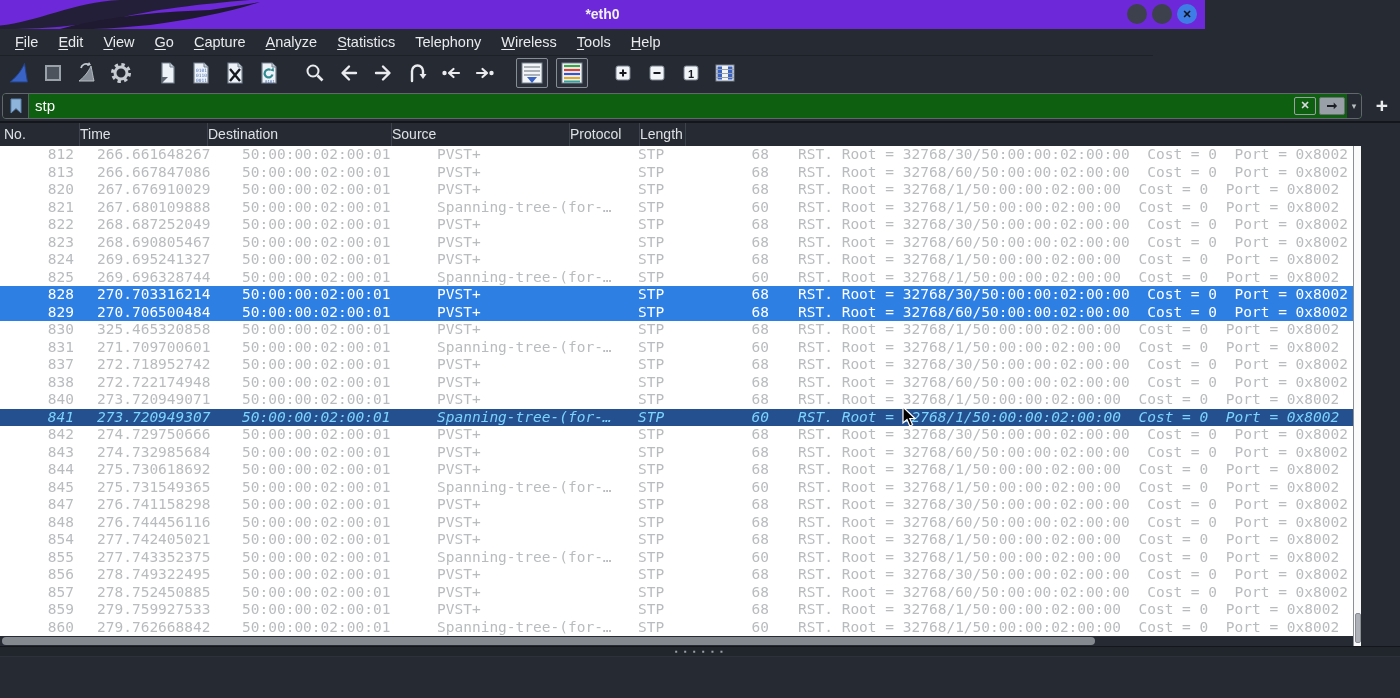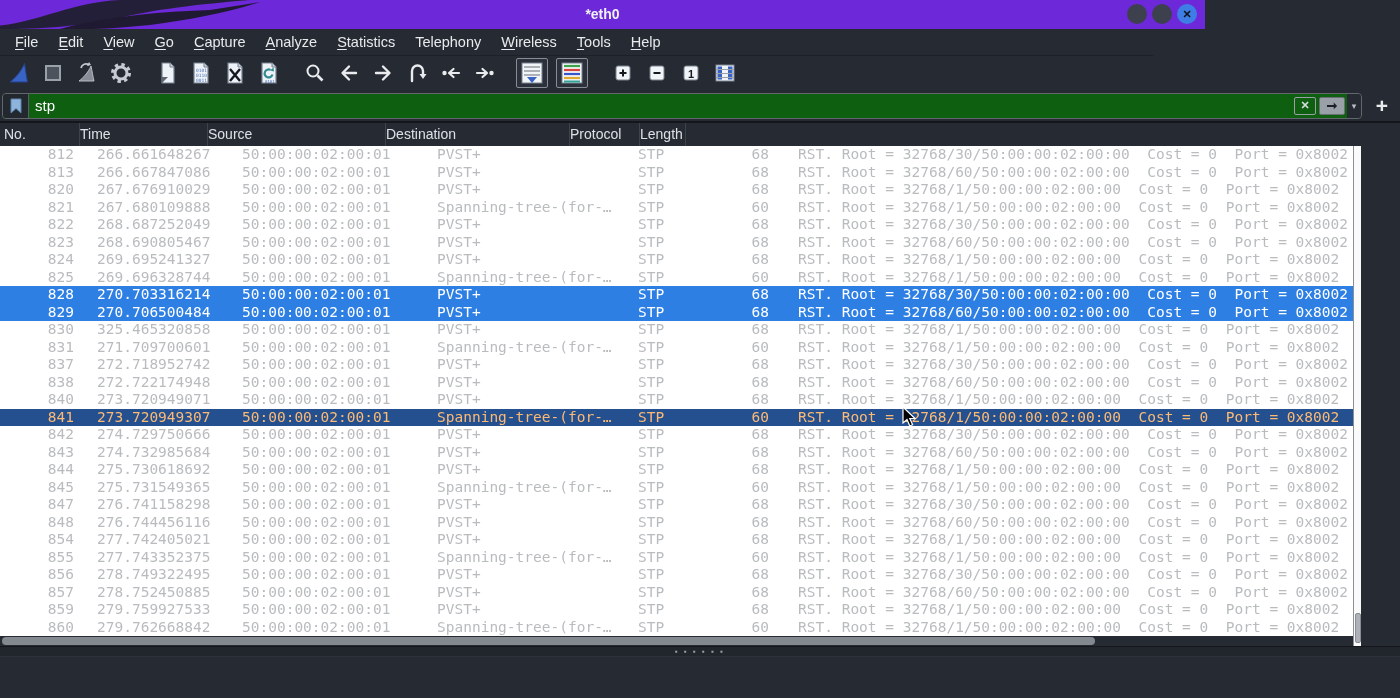--- a/index.html
+++ b/index.html
@@ -65,21 +65,21 @@
         overflow:hidden; flex:none; }
   .right-fill { position:absolute; top:123px; left:1361px; width:39px; height:523px;
                 background:#262b33; }
 
   .packet-list { position:absolute; top:146px; left:0; width:1353px; height:490px;
                  background:#ffffff; overflow:hidden; }
   .row { display:flex; height:17.5px; line-height:17.5px; white-space:pre;
          font-family:"DejaVu Sans Mono","Liberation Mono",monospace;
          font-size:14.5px; color:#b9bcbe;gap:17px; }
   .row.sel-light { background:#2e7fe4; color:#ffffff;align-items:flex-end; }
-  .row.sel-dark  { background:#24508f; color:#fdba74; }
+  .row.sel-dark  { background:#24508f; color:#7dd3fc;font-style:italic; }
   .c-no   { width:80px;  flex:none; text-align:right; padding-right:6px; }
   .c-time { width:128px; flex:none; }
   .c-src  { width:178px; flex:none; }
   .c-dst  { width:184px; flex:none; overflow:hidden; }
   .c-proto{ width:70px;  flex:none; }
   .c-len  { width:46px;  flex:none; text-align:right; padding-right:2px; }
   .c-info { flex:1; padding-left:10px; overflow:hidden; }
   .hc.c-no { text-align:left; padding-left:4px; }
   .hc.c-len{ text-align:left; padding-right:16px; }
 
@@ -286,22 +286,22 @@
       <button class="f-clear">✕</button>
       <button class="f-apply">➞</button>
       <button class="f-caret">▾</button>
     </div>
     <button class="f-add">+</button>
   </div>
 
   <div class="tbl-header">
     <div class="hc c-no">No.</div>
     <div class="hc c-time">Time</div>
+    <div class="hc c-dst">Destination</div>
     <div class="hc c-src">Source</div>
-    <div class="hc c-dst">Destination</div>
     <div class="hc c-proto">Protocol</div>
     <div class="hc c-len">Length</div>
   </div>
   <div class="right-fill"></div>
 
   <div class="packet-list">
 
   <div class="row">
       <span class="c-no">812</span><span class="c-time">266.661648267</span><span class="c-src">50:00:00:02:00:01</span><span class="c-dst">PVST+</span><span class="c-proto">STP</span><span class="c-len">68</span><span class="c-info">RST. Root = 32768/30/50:00:00:02:00:00  Cost = 0  Port = 0x8002</span>
     </div>

